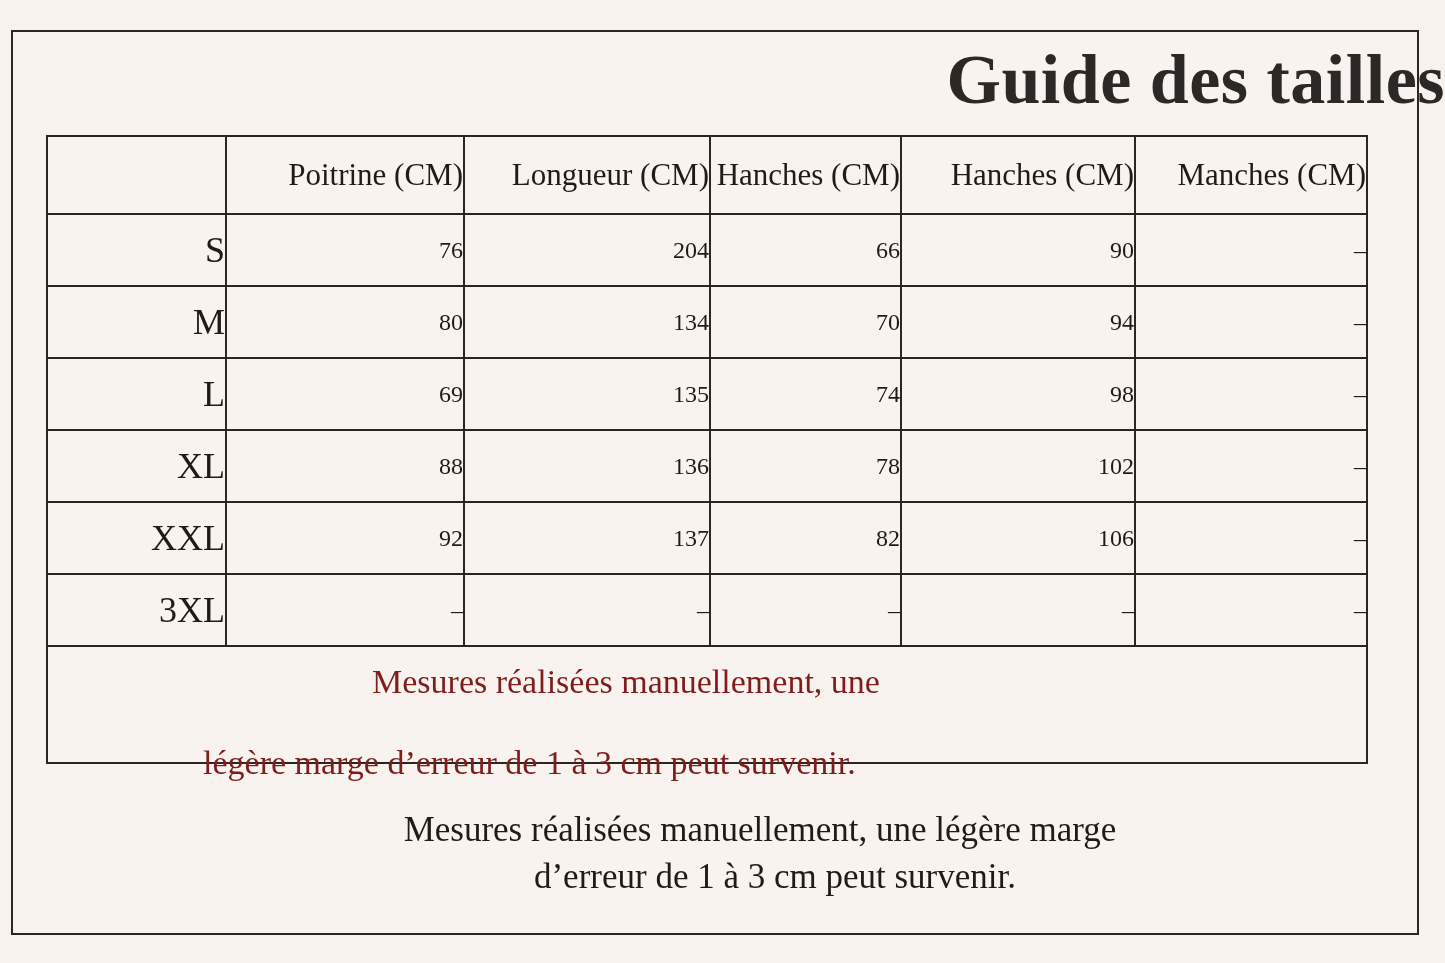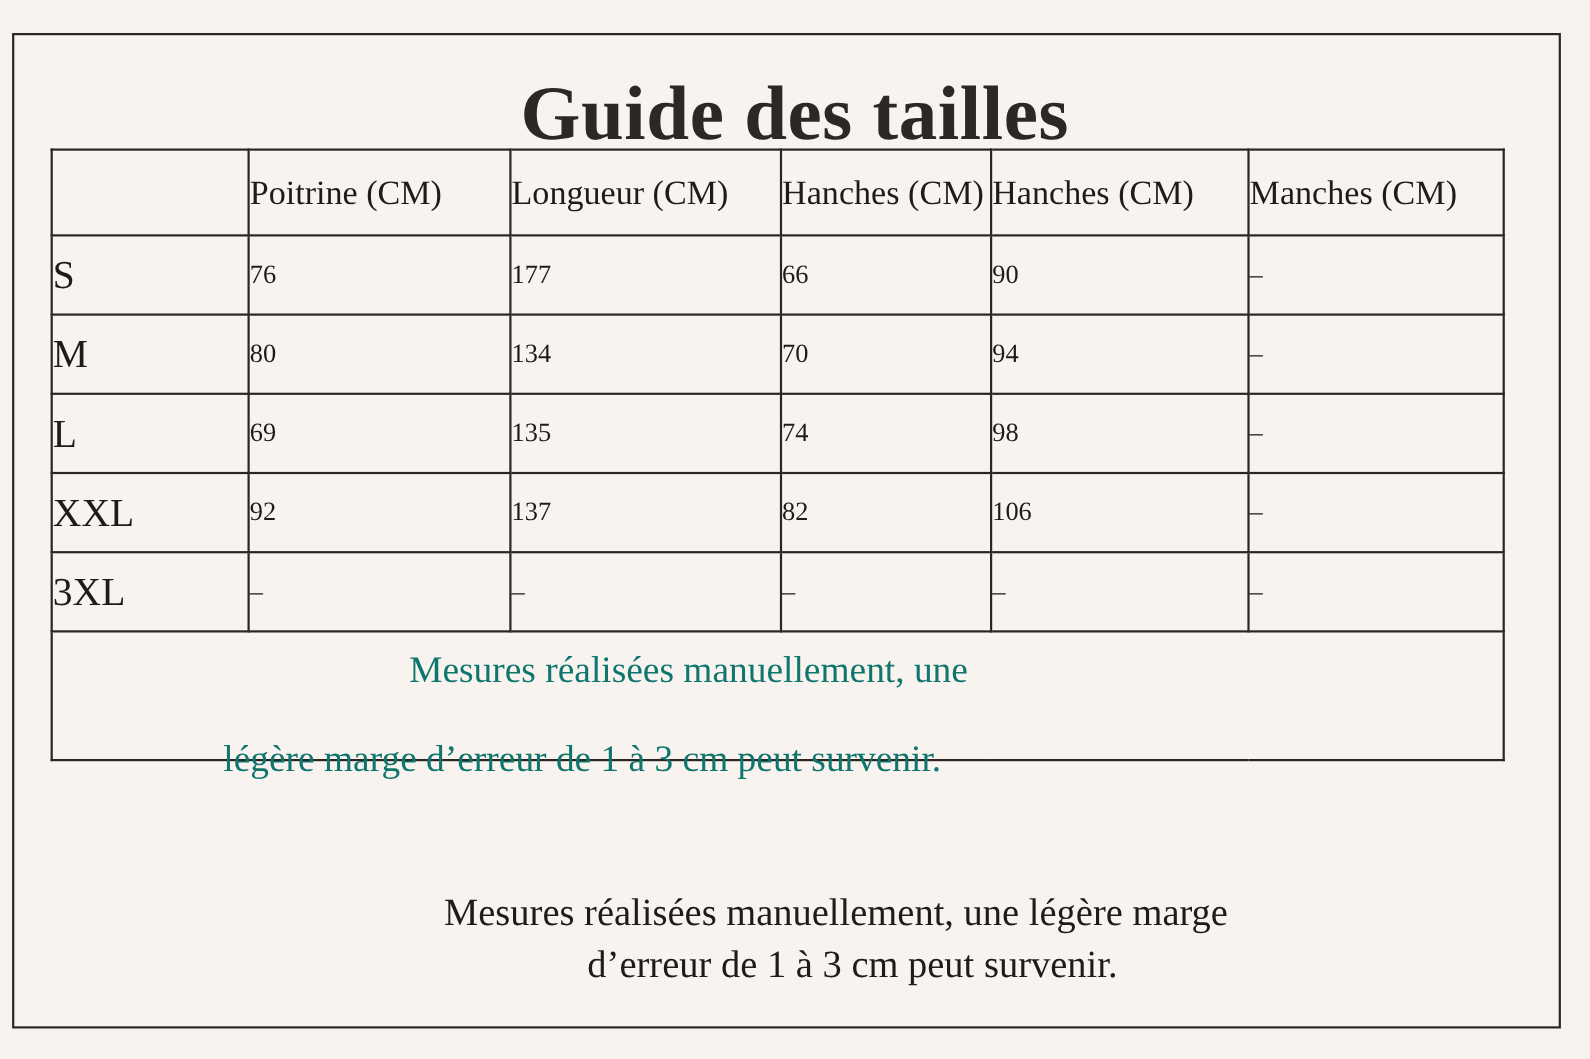--- a/index.html
+++ b/index.html
@@ -21,40 +21,40 @@
       top: 30px;
       width: 1404px;
       height: 901px;
       border: 2px solid #2a2624;
       box-sizing: content-box;
       background: #f8f3ee;
     }
     .title {
       position: absolute;
       left: 0;
-      top: 64px;
+      top: 40px;
       width: 100%;
-      text-align: center;
+      text-align: right;
       font-size: 70px;
       font-weight: bold;
       color: #2b2826;
       letter-spacing: 0.5px;
       line-height: 80px;
     }
     .size-table {
       position: absolute;
       left: 46px;
       top: 135px;
       width: 1320px;
       border-collapse: collapse;
       table-layout: fixed;
     }
     .size-table td, .size-table th {
       border: 2px solid #2a2624;
-      text-align: left;
+      text-align: right;
       vertical-align: middle;
       padding: 0;
       font-weight: normal;
     }
     .size-table th {
       height: 76px;
       font-size: 31px;
       color: #1e1b19;
       white-space: nowrap;
     }
@@ -62,21 +62,21 @@
       height: 70px;
       font-size: 24px;
       color: #1e1b19;
     }
     .size-table td.size-label {
       font-size: 36px;
     }
     .note-row td {
       height: 115px;
       font-size: 34px;
-      color: #0f766e;
+      color: #7f1d1d;
       line-height: 45px;
     }
     .note-inner {
       position: relative;
       width: 100%;
       height: 100%;
     }
     .note-line1 {
       position: absolute;
       left: 324px;
@@ -126,39 +126,47 @@
       <th>Longueur (CM)</th>
       <th>Hanches (CM)</th>
       <th>Hanches (CM)</th>
       <th>Manches (CM)</th>
     </tr>
   </thead>
   <tbody>
     <tr>
       <td class="size-label">S</td>
       <td>76</td>
-      <td>177</td>
+      <td>204</td>
       <td>66</td>
       <td>90</td>
       <td>–</td>
     </tr>
     <tr>
       <td class="size-label">M</td>
       <td>80</td>
       <td>134</td>
       <td>70</td>
       <td>94</td>
       <td>–</td>
     </tr>
     <tr>
       <td class="size-label">L</td>
       <td>69</td>
       <td>135</td>
       <td>74</td>
       <td>98</td>
+      <td>–</td>
+    </tr>
+    <tr>
+      <td class="size-label">XL</td>
+      <td>88</td>
+      <td>136</td>
+      <td>78</td>
+      <td>102</td>
       <td>–</td>
     </tr>
     <tr>
       <td class="size-label">XXL</td>
       <td>92</td>
       <td>137</td>
       <td>82</td>
       <td>106</td>
       <td>–</td>
     </tr>

